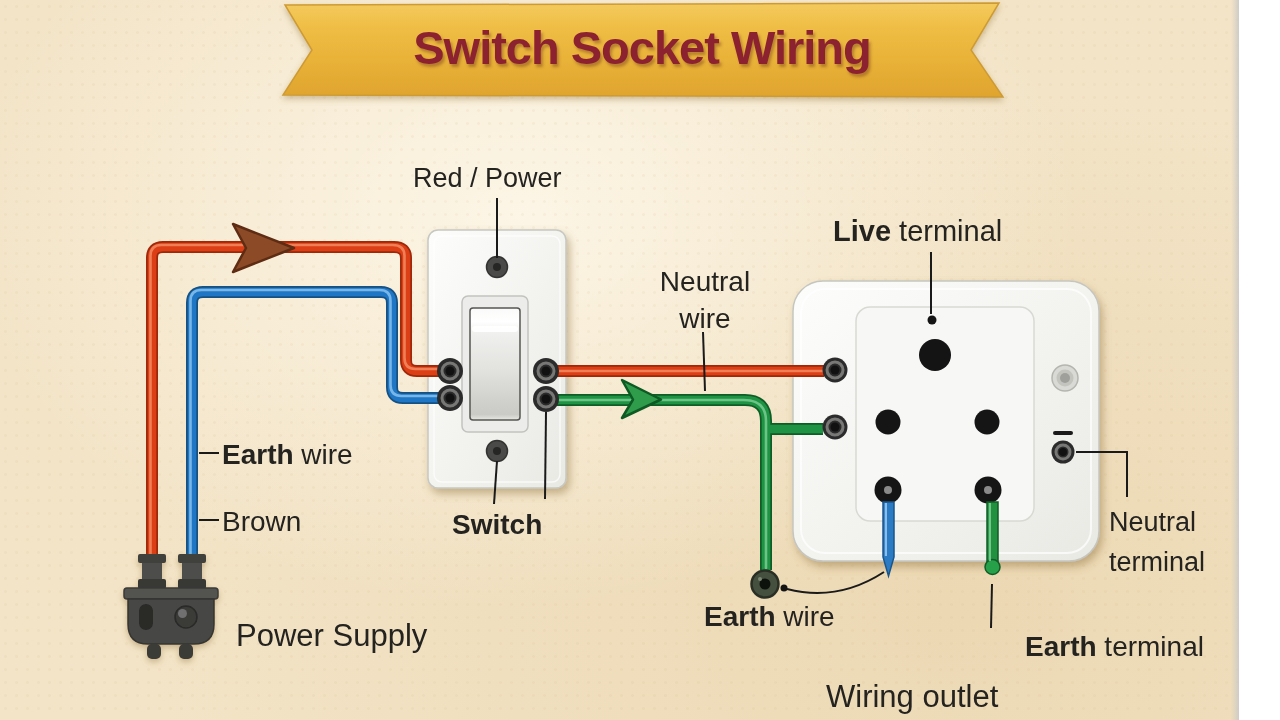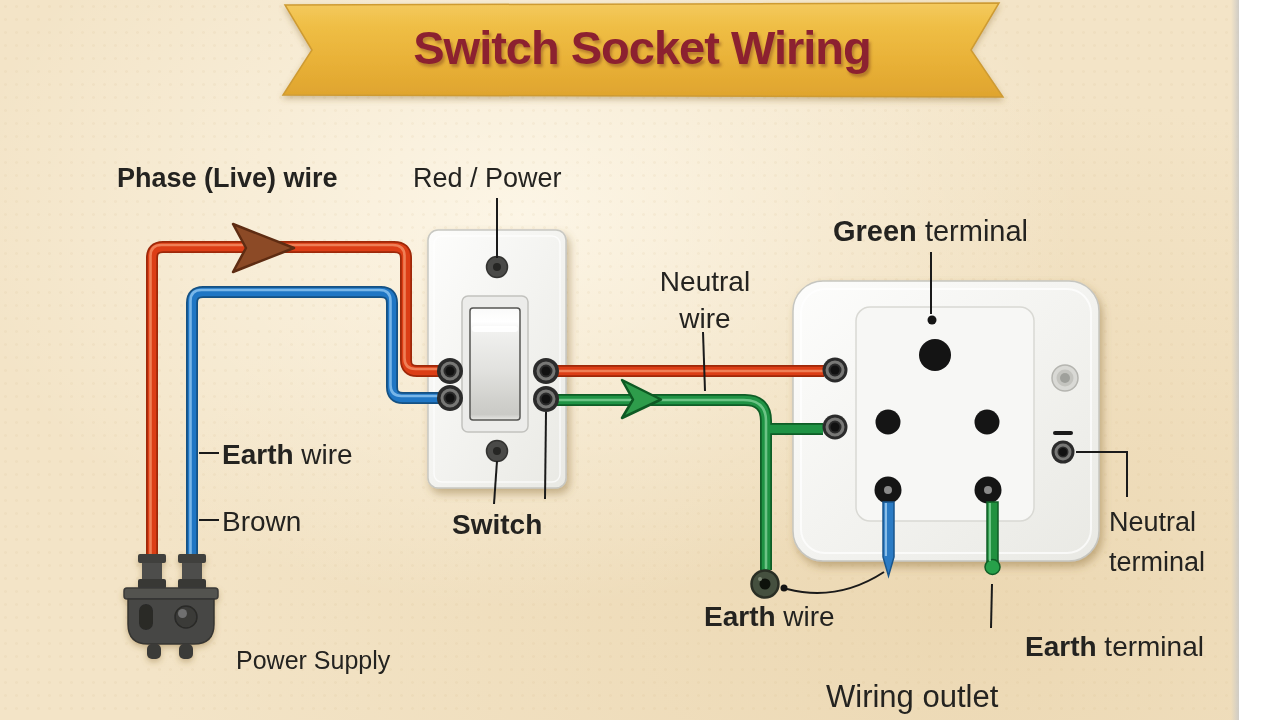--- a/index.html
+++ b/index.html
@@ -23,21 +23,21 @@
     font-size:47px;font-weight:bold;color:#8C2130;letter-spacing:-1px;
     text-shadow:2px 3px 3px rgba(105,45,25,.4);
   }
   #lbl-phase{left:117px;top:163px;font-size:27px;font-weight:bold;}
   #lbl-redbrown{left:413px;top:163px;font-size:27px;}
   #lbl-neutralwire{left:644px;top:263px;width:122px;text-align:center;font-size:28px;line-height:37px;}
   #lbl-liveterm{left:833px;top:215px;font-size:29px;}
   #lbl-earthL{left:222px;top:439px;font-size:28px;}
   #lbl-green{left:222px;top:506px;font-size:28px;}
   #lbl-switch{left:452px;top:509px;font-size:28px;font-weight:bold;}
-  #lbl-power{left:236px;top:618px;font-size:25px;margin-top:28px;}
+  #lbl-power{left:236px;top:618px;font-size:31px;}
   #lbl-earthB{left:704px;top:601px;font-size:28px;}
   #lbl-neutralterm{left:1109px;top:502px;font-size:27px;line-height:40px;}
   #lbl-earthterm{left:982px;top:631px;font-size:28px;margin-left:43px;}
   #lbl-socket{left:826px;top:679px;font-size:31px;}
 </style>
 </head>
 <body>
 
 <div id="stage">
 
@@ -216,29 +216,28 @@
     <path d="M199,453 H219"></path>
     <path d="M199,520 H219"></path>
     <path d="M787,589 Q838,602 884,572"></path>
   </g>
   <circle cx="932" cy="320" r="4.5" fill="#141414"></circle>
   <circle cx="784" cy="588" r="3.5" fill="#141414"></circle>
 </svg>
 
 <div id="title" class="lbl">Switch Socket Wiring</div>
 
-<div id="lbl-phase" class="lbl">Phase (Live) wire</div>
 <div id="lbl-redbrown" class="lbl">Red / Power</div>
 
 <div id="lbl-neutralwire" class="lbl">
   <div>Neutral</div>
   <div>wire</div>
 </div>
 
-<div id="lbl-liveterm" class="lbl"><span class="b">Green</span><span> terminal</span></div>
+<div id="lbl-liveterm" class="lbl"><span class="b">Live</span><span> terminal</span></div>
 
 <div id="lbl-earthL" class="lbl"><span class="b">Earth</span><span> wire</span></div>
 
 <div id="lbl-green" class="lbl">Brown</div>
 
 <div id="lbl-switch" class="lbl">Switch</div>
 
 <div id="lbl-power" class="lbl">Power Supply</div>
 
 <div id="lbl-earthB" class="lbl"><span class="b">Earth</span><span> wire</span></div>

